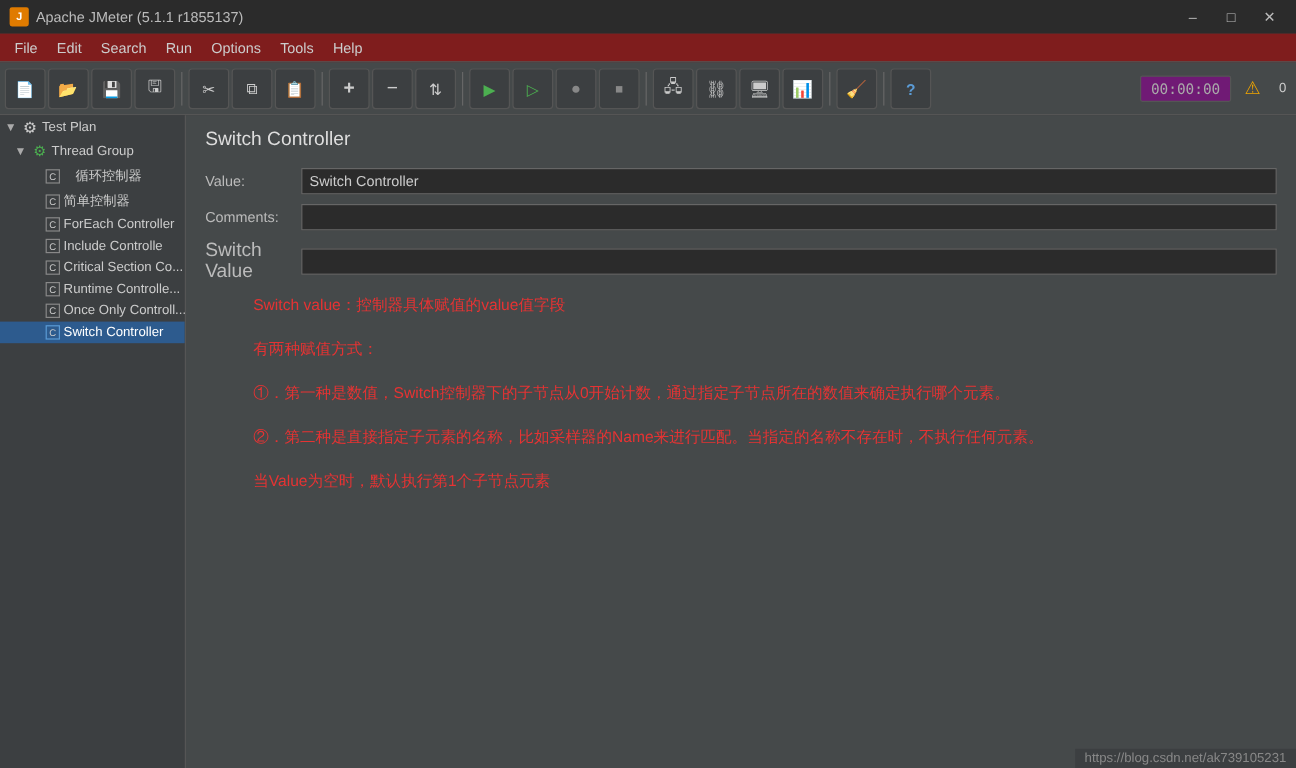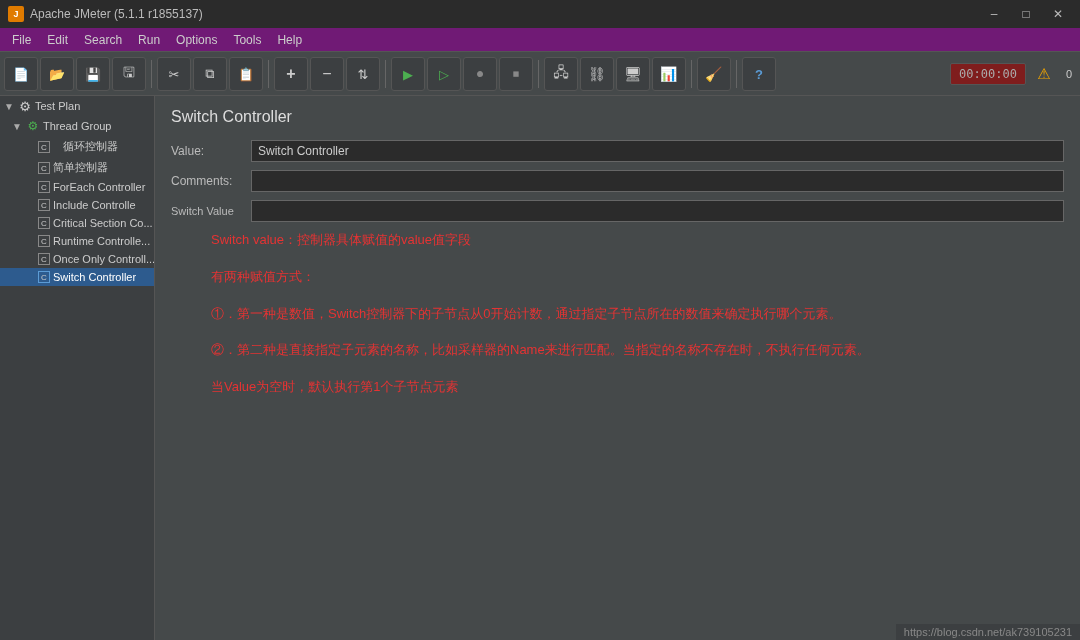--- a/index.html
+++ b/index.html
@@ -52,21 +52,21 @@
       color: #bbb;
       cursor: pointer;
       font-size: 12px;
       display: flex;
       align-items: center;
       justify-content: center;
     }
 
     
     #menu-bar {
-      background: #701a75;
+      background: #7f1d1d;
       height: 24px;
       display: flex;
       align-items: center;
       border-bottom: 1px solid #555;
       padding: 0 4px;
     }
     .menu-item {
       padding: 2px 8px;
       cursor: pointer;
       color: #ccc;
@@ -100,21 +100,21 @@
       font-size: 14px;
     }
     .tb-sep {
       width: 1px;
       height: 28px;
       background: #666;
       margin: 0 3px;
     }
     .tb-timer {
       margin-left: auto;
-      background: #7f1d1d;
+      background: #701a75;
       color: #aaa;
       padding: 3px 8px;
       font-size: 12px;
       font-family: monospace;
       border: 1px solid #555;
       border-radius: 2px;
     }
     .tb-warn {
       width: 28px;
       height: 28px;
@@ -213,21 +213,21 @@
       background: #2b2b2b;
       border: 1px solid #666;
       color: #ccc;
       padding: 3px 6px;
       font-size: 12px;
       height: 22px;
       resize: none;
     }
     .switch-value-label {
       color: #bbb;
-      font-size: 11px;
+      font-size: 16px;
       width: 80px;
       flex-shrink: 0;
       padding-right: 4px;
     }
     .switch-value-input {
       flex: 1;
       background: #2b2b2b;
       border: 1px solid #666;
       color: #ccc;
       padding: 3px 6px;

